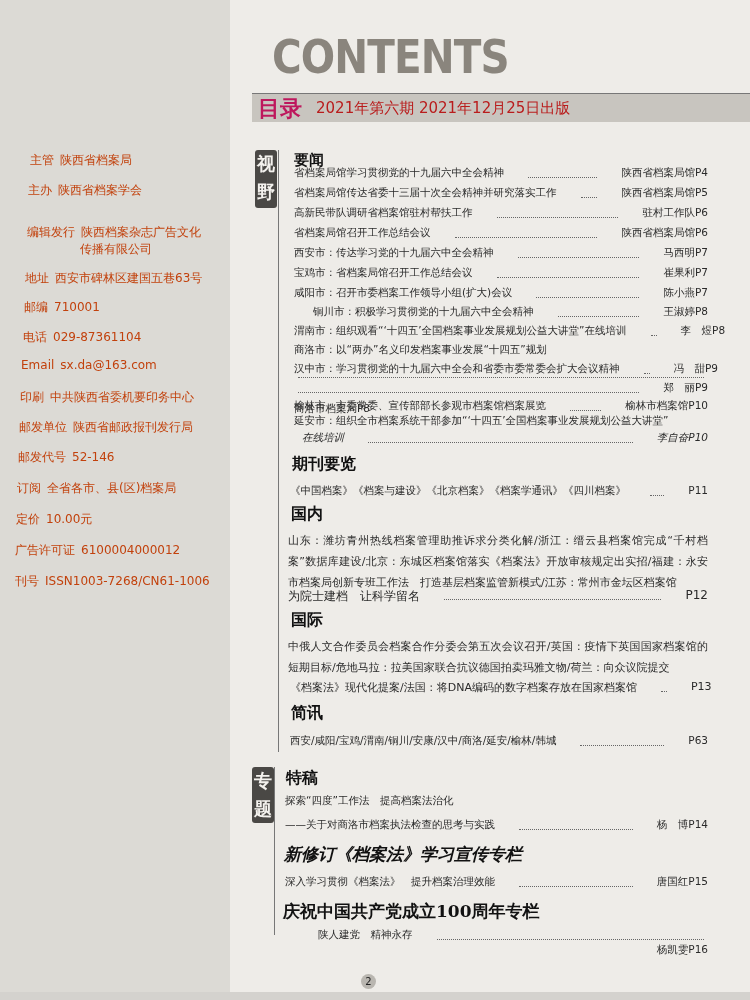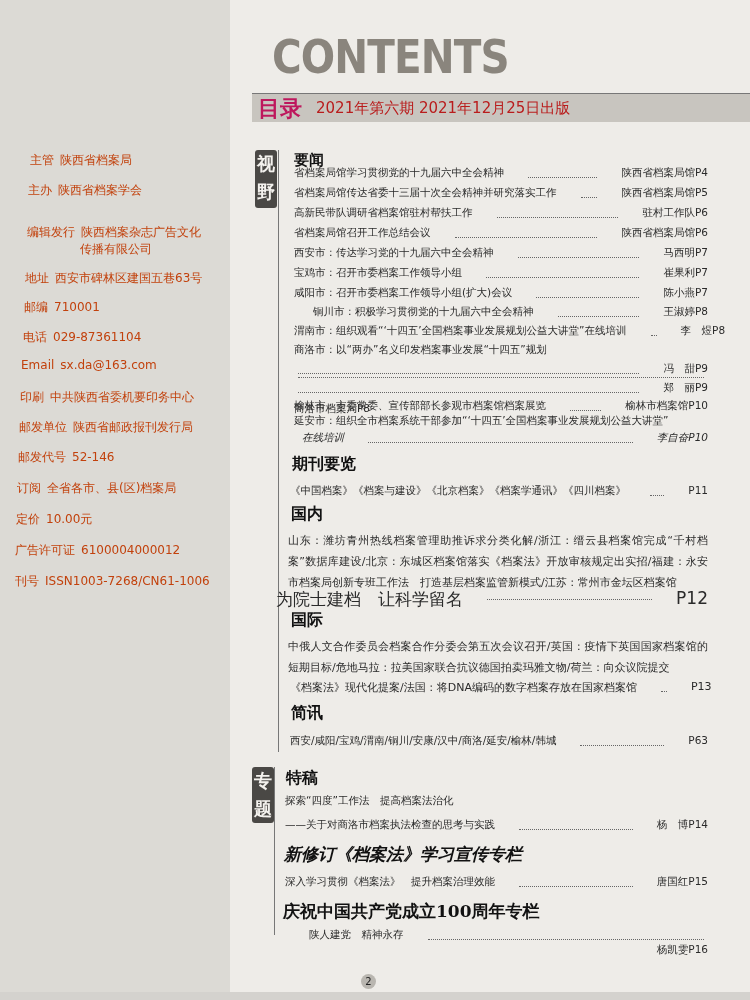--- a/index.html
+++ b/index.html
@@ -82,21 +82,21 @@
     <span class="t">省档案局馆召开工作总结会议</span>
     <span class="dots"></span>
     <span class="a">陕西省档案局馆P6</span>
   </div>
 <div class="entry" style="top:246px;">
     <span class="t">西安市：传达学习党的十九届六中全会精神</span>
     <span class="dots"></span>
     <span class="a">马西明P7</span>
   </div>
 <div class="entry" style="top:266px;">
-    <span class="t">宝鸡市：召开市委档案工作领导小组</span>
+    <span class="t">宝鸡市：省档案局馆召开工作总结会议</span>
     <span class="dots"></span>
     <span class="a">崔果利P7</span>
   </div>
 <div class="entry" style="top:286px;">
     <span class="t">咸阳市：召开市委档案工作领导小组(扩大)会议</span>
     <span class="dots"></span>
     <span class="a">陈小燕P7</span>
   </div>
 <div class="entry" style="top:305px;margin-left:19px;">
     <span class="t">铜川市：积极学习贯彻党的十九届六中全会精神</span>
@@ -107,20 +107,21 @@
     <span class="t">渭南市：组织观看“‘十四五’全国档案事业发展规划公益大讲堂”在线培训</span>
     <span class="dots"></span>
     <span class="a">李　煜P8</span>
   </div>
 <div class="entry" style="top:343px;flex-direction:column;">
     <span class="t">商洛市：以“两办”名义印发档案事业发展“十四五”规划</span>
     <span class="dots"></span>
     <span class="a">商洛市档案局P8</span>
   </div>
 <div class="entry" style="top:362px;">
+    <span class="t">汉中市：学习贯彻党的十九届六中全会和省委市委常委会扩大会议精神</span>
     <span class="dots"></span>
     <span class="a">冯　甜P9</span>
   </div>
 <div class="entry" style="top:381px;">
     <span class="dots"></span>
     <span class="a">郑　丽P9</span>
   </div>
 <div class="entry" style="top:399px;">
     <span class="t">榆林市：市委常委、宣传部部长参观市档案馆档案展览</span>
     <span class="dots"></span>
@@ -137,21 +138,21 @@
 
 <div class="sec-title" style="left:292px;top:454px;font-size:16px;">期刊要览</div>
 <div class="entry" style="top:484px;left:290px;">
     <span class="t">《中国档案》《档案与建设》《北京档案》《档案学通讯》《四川档案》</span>
     <span class="dots"></span>
     <span class="a">P11</span>
   </div>
 
 <div class="sec-title" style="left:291px;top:504px;font-size:16px;">国内</div>
 <div class="para" style="top:530px;height:84px;overflow:hidden;">山东：潍坊青州热线档案管理助推诉求分类化解/浙江：缙云县档案馆完成“千村档案”数据库建设/北京：东城区档案馆落实《档案法》开放审核规定出实招/福建：永安市档案局创新专班工作法　打造基层档案监管新模式/江苏：常州市金坛区档案馆</div>
-<div class="entry" style="top:588px;left:276px;font-size:17px;">
+<div class="entry" style="top:588px;left:288px;font-size:12px;">
     <span class="t">为院士建档　让科学留名</span>
     <span class="dots"></span>
     <span class="a">P12</span>
   </div>
 
 <div class="sec-title" style="left:291px;top:610px;font-size:16px;">国际</div>
 <div class="para" style="top:636px;height:42px;overflow:hidden;">中俄人文合作委员会档案合作分委会第五次会议召开/英国：疫情下英国国家档案馆的短期目标/危地马拉：拉美国家联合抗议德国拍卖玛雅文物/荷兰：向众议院提交</div>
 <div class="entry" style="top:680px;left:290px;font-size:11px;">
     <span class="t">《档案法》现代化提案/法国：将DNA编码的数字档案存放在国家档案馆</span>
     <span class="dots"></span>
@@ -182,21 +183,21 @@
   </div>
 
 <div class="sec-title" style="left:284px;top:843px;font-size:17px;font-style:italic;">新修订《档案法》学习宣传专栏</div>
 <div class="entry" style="top:875px;left:285px;">
     <span class="t">深入学习贯彻《档案法》　提升档案治理效能</span>
     <span class="dots"></span>
     <span class="a">唐国红P15</span>
   </div>
 
 <div class="sec-title" style="left:283px;top:900px;font-size:17px;">庆祝中国共产党成立100周年专栏</div>
-<div class="entry" style="top:928px;left:275px;padding-left:34px;">
+<div class="entry" style="top:928px;left:284px;padding-left:34px;">
     <span class="t">陕人建党　精神永存</span>
     <span class="dots"></span>
   </div>
 <div class="entry" style="top:943px;left:600px;">
     <span class="dots" style="border:none;"></span>
     <span class="a">杨凯雯P16</span>
   </div>
 
 <div class="page-no">2</div>
 

